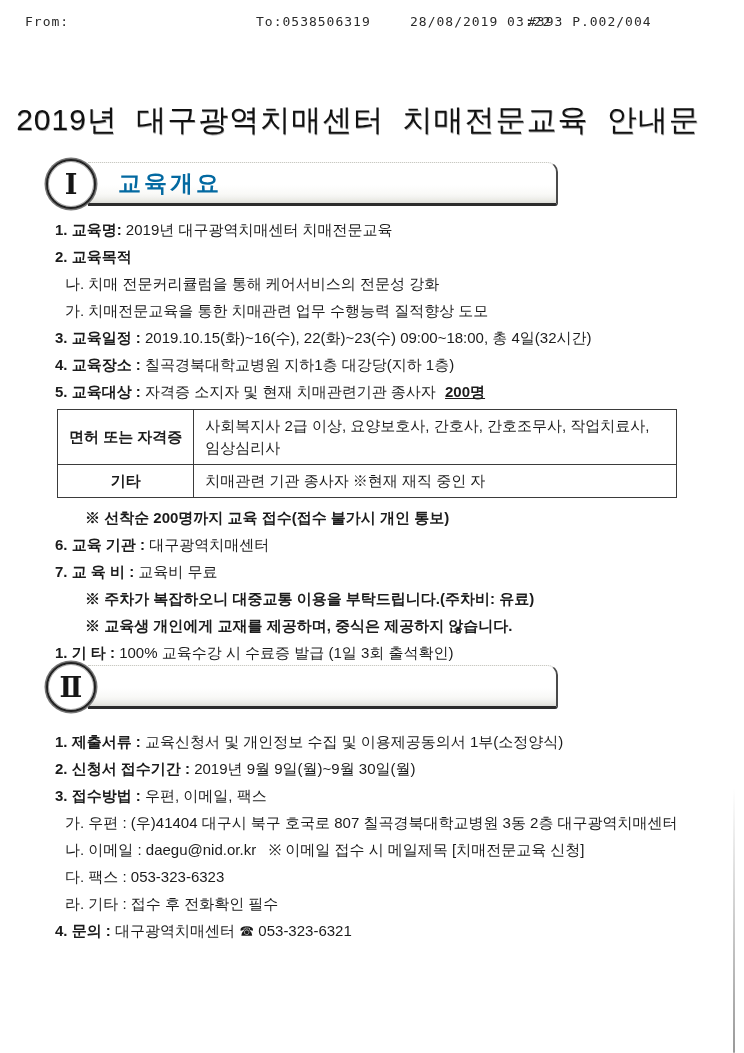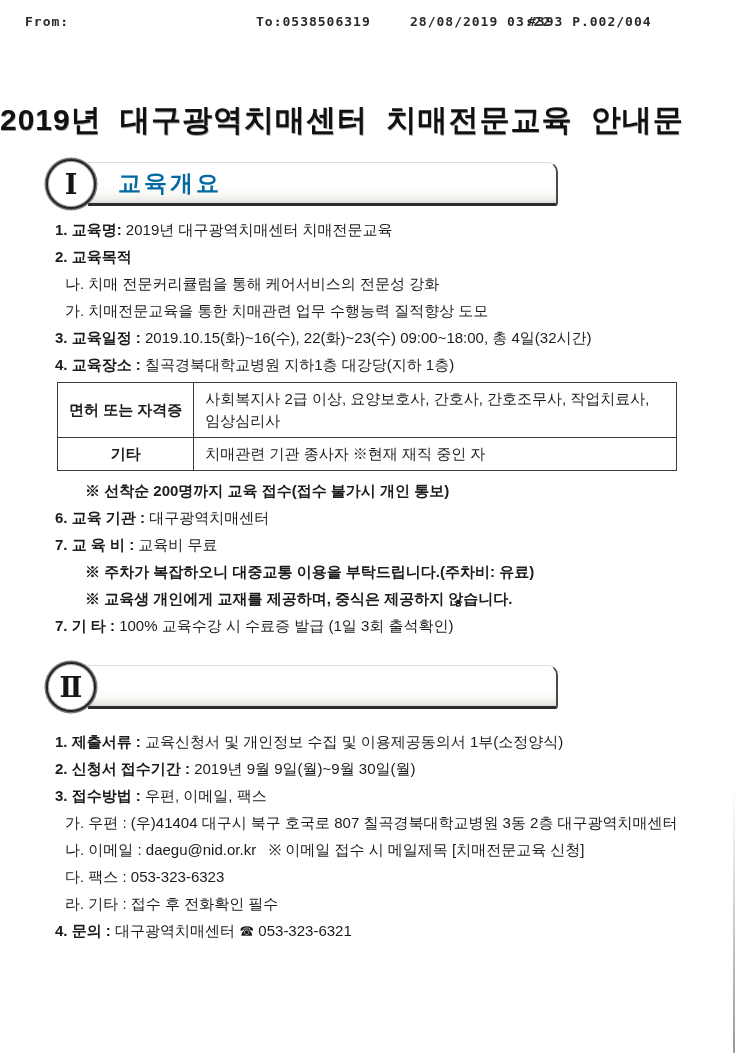--- a/index.html
+++ b/index.html
@@ -12,34 +12,34 @@
     overflow: hidden;
   }
   
   .fax-header {
     position: absolute;
     top: 0; left: 0; right: 0; height: 40px;
     font-family: "DejaVu Sans Mono", monospace;
     font-size: 13px;
     letter-spacing: 1px;
     color: #2a2a2a;
-    font-weight: bold;
   }
   .fax-header span { position: absolute; top: 14px; white-space: nowrap; }
   .fx-from { left: 25px; }
   .fx-to   { left: 256px; }
   .fx-date { left: 410px; }
   .fx-page { left: 528px; }
 
   
   .doc-title {
     position: absolute;
     top: 100px; left: 0; right: 28px;
+    text-align: center;
     font-size: 30px;
-    font-weight: bold;
+    font-weight: normal;
     letter-spacing: 1px;
     word-spacing: 9px;
     color: #111;
     text-shadow: 0.6px 0.6px 0.6px rgba(90,90,90,0.55);
     white-space: nowrap;
   }
 
   
   .sec-header {
     position: absolute;
@@ -160,20 +160,25 @@
   <div class="line sub">나. 치매 전문커리큘럼을 통해 케어서비스의 전문성 강화</div>
   <div class="line sub">가. 치매전문교육을 통한 치매관련 업무 수행능력 질적향상 도모</div>
   <div class="line">
     <span class="lbl">3. 교육일정 :</span>
     <span class="val">2019.10.15(화)~16(수), 22(화)~23(수) 09:00~18:00, 총 4일(32시간)</span>
   </div>
   <div class="line">
     <span class="lbl">4. 교육장소 :</span>
     <span class="val">칠곡경북대학교병원 지하1층 대강당(지하 1층)</span>
   </div>
+  <div class="line">
+    <span class="lbl">5. 교육대상 :</span>
+    <span class="val">자격증 소지자 및 현재 치매관련기관 종사자</span>
+    <span class="hl">200명</span>
+  </div>
 
   <table class="elig-table">
     <tbody>
         <tr>
       <td class="hd">면허 또는 자격증</td>
       <td>사회복지사 2급 이상, 요양보호사, 간호사, 간호조무사, 작업치료사, 임상심리사</td>
     </tr>
     <tr>
       <td class="hd">기타</td>
       <td>치매관련 기관 종사자  ※현재 재직 중인 자</td>
@@ -186,21 +191,21 @@
     <span class="lbl">6. 교육 기관 :</span>
     <span class="val">대구광역치매센터</span>
   </div>
   <div class="line">
     <span class="lbl">7. 교 육 비 :</span>
     <span class="val">교육비 무료</span>
   </div>
   <div class="line note">※ 주차가 복잡하오니 대중교통 이용을 부탁드립니다.(주차비: 유료)</div>
   <div class="line note">※ 교육생 개인에게 교재를 제공하며, 중식은 제공하지 않습니다.</div>
   <div class="line">
-    <span class="lbl">7. 기 타 :</span>
+    <span class="lbl">1. 기 타 :</span>
     <span class="val">100% 교육수강 시 수료증 발급 (1일 3회 출석확인)</span>
   </div>
 </div>
 
 <div class="sec-header" style="top:662px;">
   <div class="sec-box"></div>
   <div class="numeral-oval">
     <span>Ⅱ</span>
   </div>
 </div>

